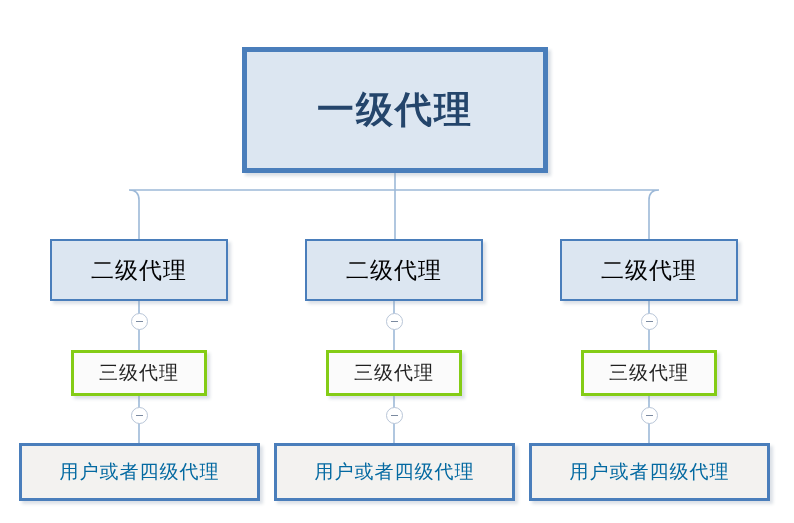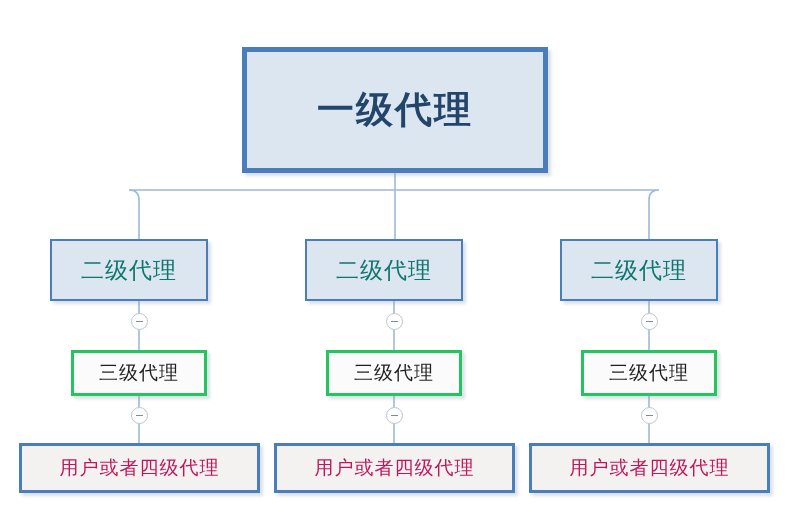--- a/index.html
+++ b/index.html
@@ -46,55 +46,55 @@
     border: 5px solid #4a7ebb;
     color: #24456b;
     font-size: 37px;
     font-weight: bold;
     letter-spacing: 2px;
     box-shadow: 3px 3px 3px rgba(140,155,175,0.32);
   }
   
   .node-l2 {
     top: 239px;
-    width: 158px;
+    width: 178px;
     height: 62px;
     background: #dce6f1;
     border: 2px solid #4a7ebb;
-    color: #0f766e;
+    color: #000000;
     font-size: 23px;
     letter-spacing: 1px;
     box-shadow: 3px 3px 3px rgba(140,155,175,0.30);
   }
   .l2-c0 { left: 50px; }
   .l2-c1 { left: 305px; }
   .l2-c2 { left: 560px; }
   
   .node-l3 {
     top: 350px;
     width: 136px;
     height: 46px;
     background: #fbfbfb;
-    border: 3px solid #22c55e;
+    border: 3px solid #84cc16;
     color: #1f1f1f;
     font-size: 19px;
     letter-spacing: 1px;
     box-shadow: 3px 3px 3px rgba(140,155,175,0.30);
   }
   .l3-c0 { left: 71px; }
   .l3-c1 { left: 326px; }
   .l3-c2 { left: 581px; }
   
   .node-l4 {
     top: 443px;
     width: 241px;
-    height: 50px;
+    height: 58px;
     background: #f3f2f0;
     border: 3px solid #4a7ebb;
-    color: #be185d;
+    color: #0369a1;
     font-size: 19px;
     letter-spacing: 1px;
     box-shadow: 3px 3px 3px rgba(140,155,175,0.30);
   }
   .l4-c0 { left: 19px; }
   .l4-c1 { left: 274px; }
   .l4-c2 { left: 529px; }
   
   .toggle {
     position: absolute;

